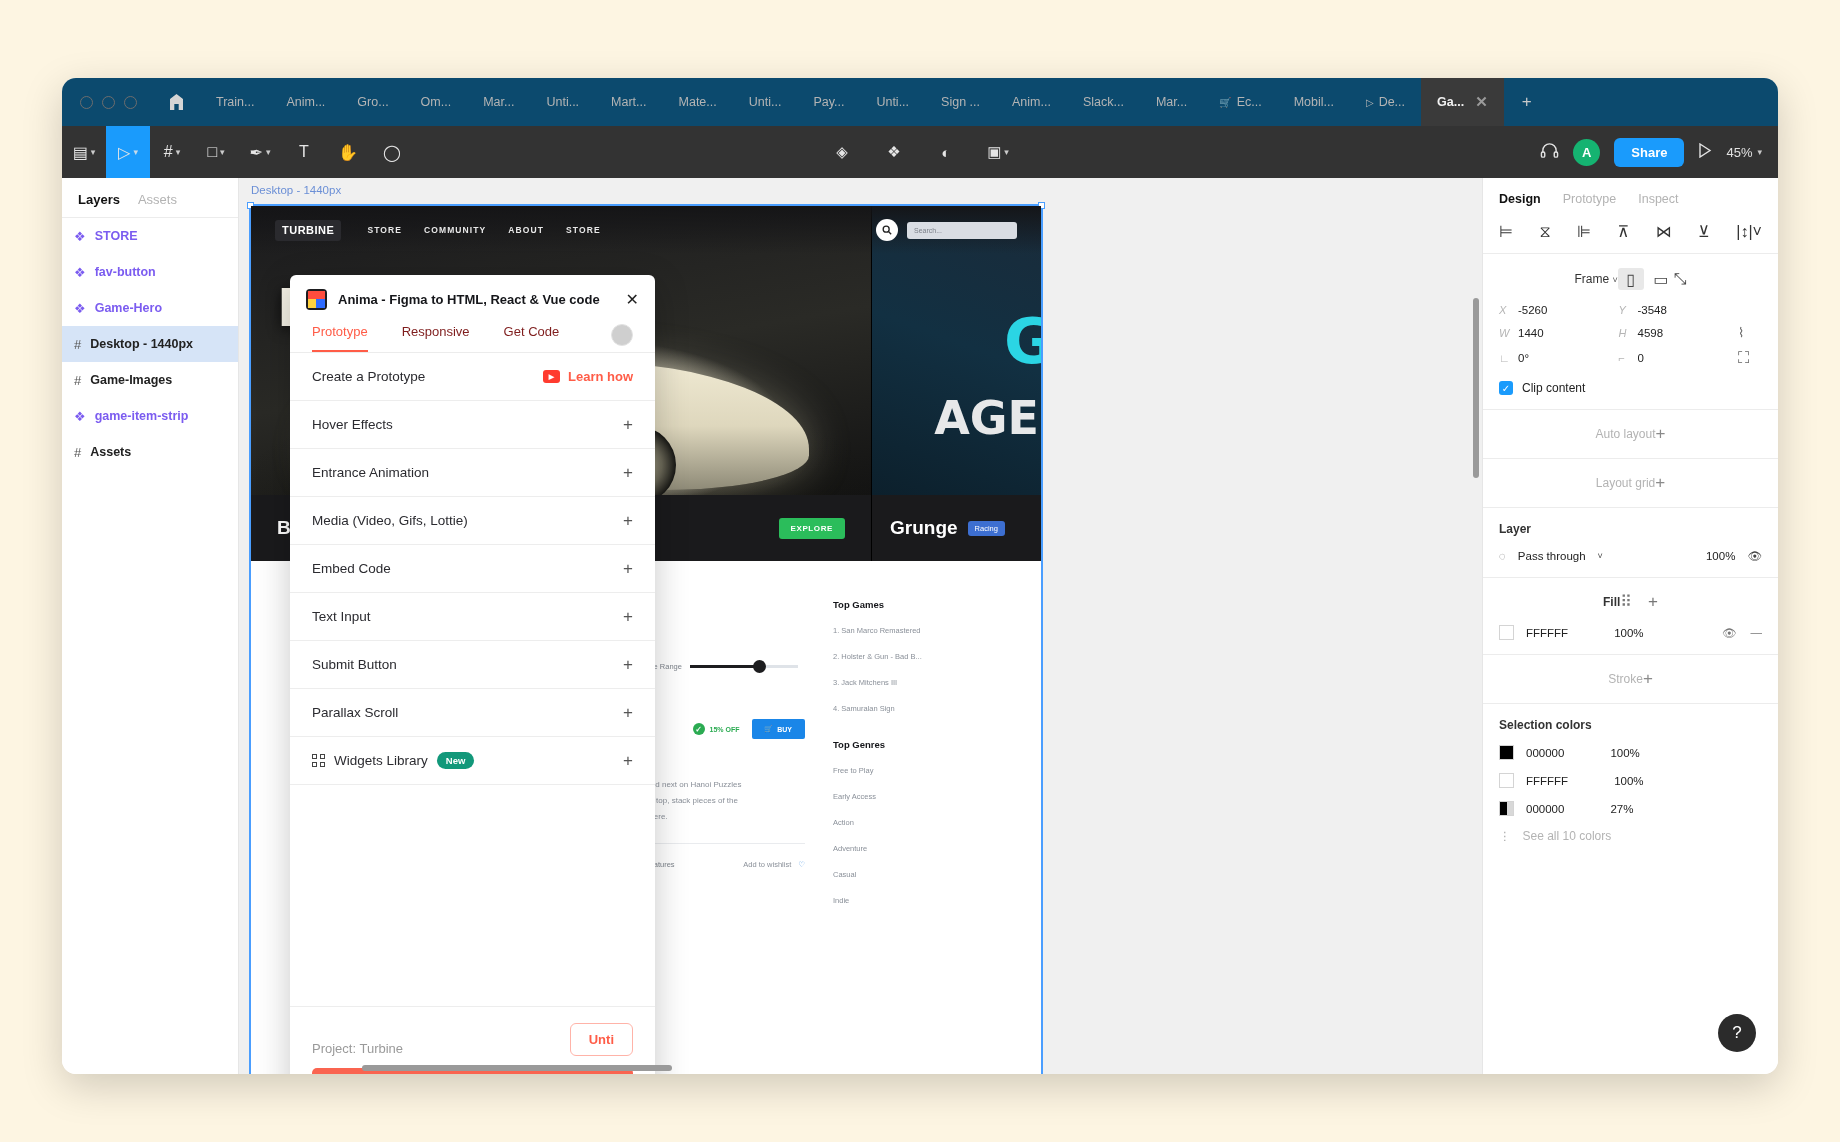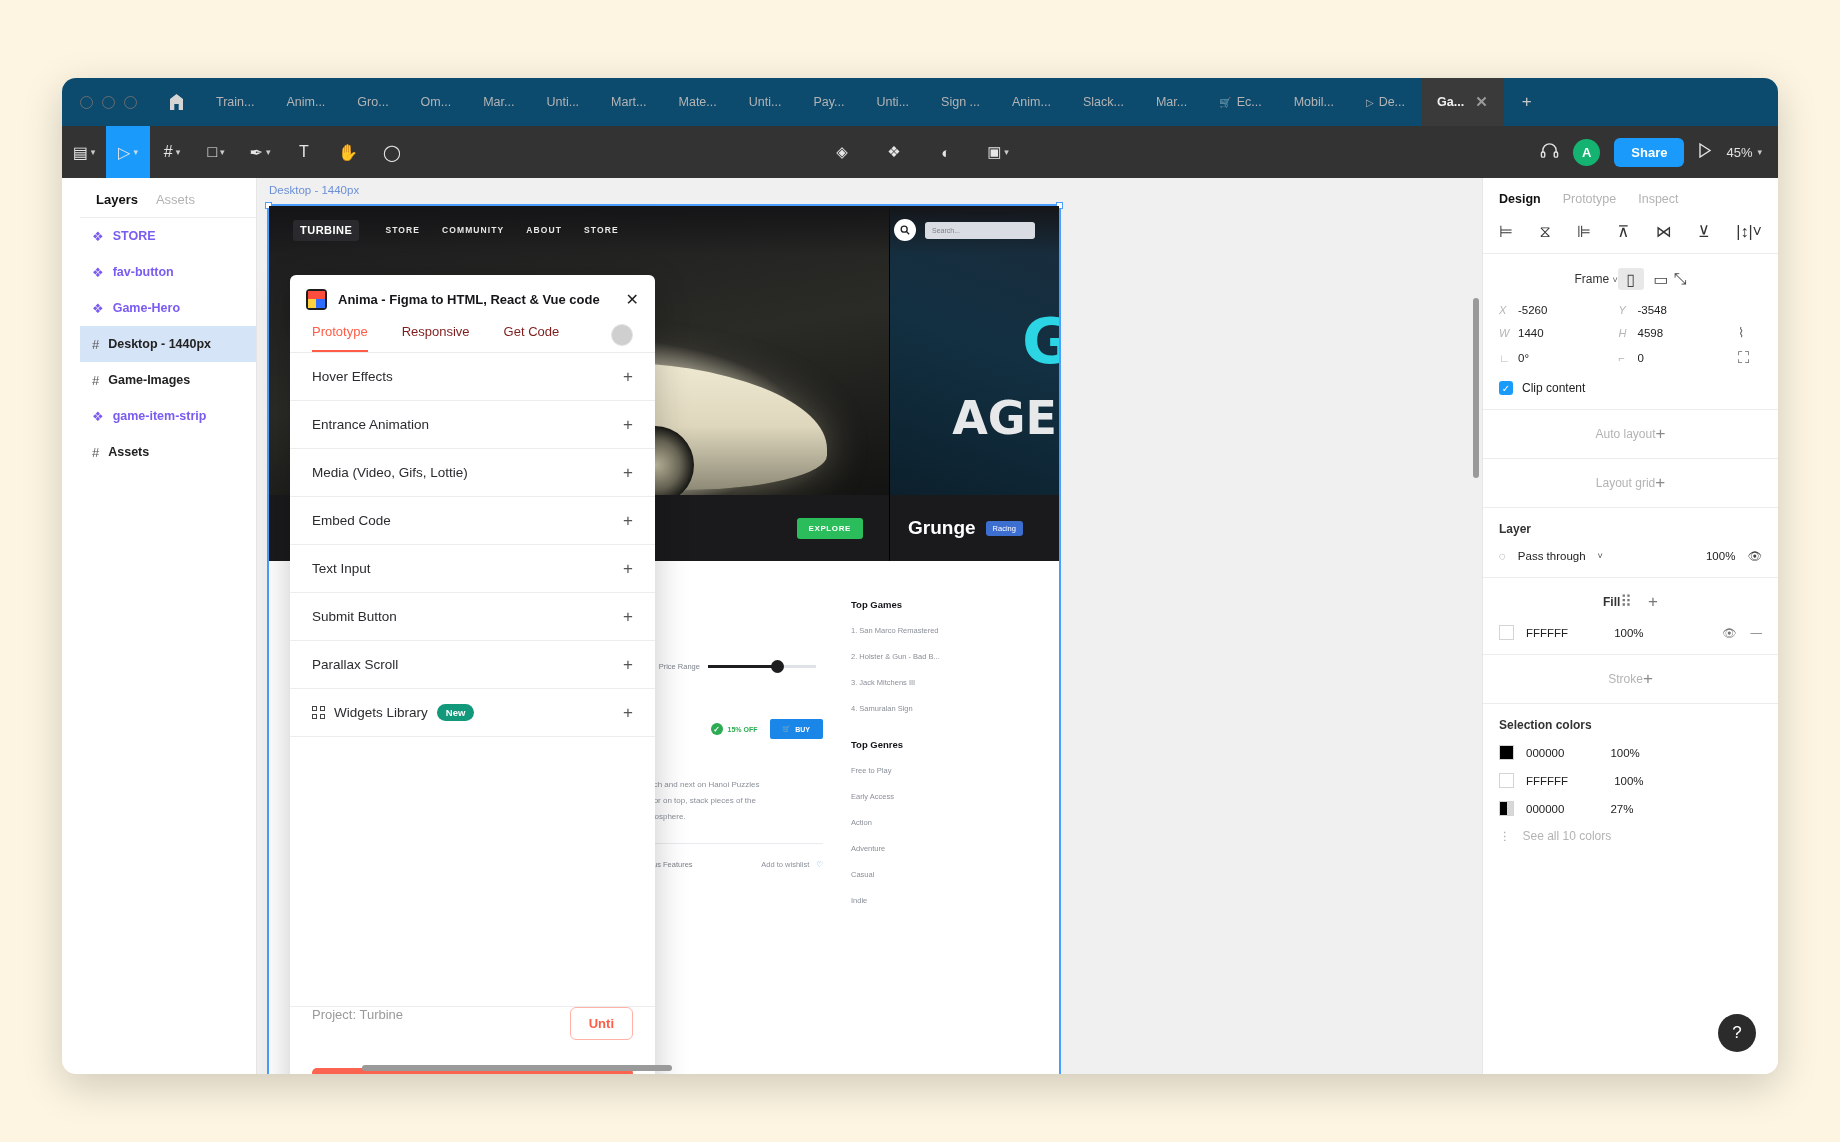--- a/index.html
+++ b/index.html
@@ -54,21 +54,21 @@
     color: #fff; font-size: 13px; font-weight: bold; display: flex;
     align-items: center; justify-content: center;
   }
   .share-btn {
     background: #1a9bfc; color: #fff; font-size: 13px; font-weight: bold;
     border-radius: 6px; padding: 7px 17px;
   }
   .zoomlbl { font-size: 13px; color: #e2e2e2; display: flex; align-items: center; gap: 5px; }
 
   
-  .body-row { display: flex; height: calc(996px - 48px - 52px); padding-left: 18px; }
+  .body-row { display: flex; height: calc(996px - 48px - 52px); }
 
   
   .left-panel { width: 177px; background: #fff; border-right: 1px solid #e6e6e6; flex-shrink: 0; }
   .lp-tabs { display: flex; gap: 18px; padding: 14px 16px 10px; border-bottom: 1px solid #ececec; }
   .lp-tab { font-size: 13px; color: #b3b3b3; }
   .lp-tab.active { color: #111; font-weight: bold; }
   .layer-row { display: flex; align-items: center; gap: 9px; height: 36px; padding: 0 12px; font-size: 12.5px; }
   .layer-row.selected { background: #d6e4f7; }
   .layer-row .lname { font-weight: bold; }
   .layer-row.comp .lname { color: #7b5cf0; }
@@ -267,21 +267,21 @@
   .an-row .plus { margin-left:auto; color:#555; font-size: 17px; }
   .learn { margin-left:auto; display:flex; align-items:center; gap:8px; color:#ff5c47;
            font-size: 13px; font-weight: bold; }
   .yt { width:17px; height:13px; border-radius:3px; background:#ff3b2f; color:#fff; font-size:7px;
         display:flex; align-items:center; justify-content:center; }
   .an-grid-ic { display:inline-grid; grid-template-columns: 5px 5px; gap: 3px; margin-right: 9px; }
   .an-grid-ic i { width:5px; height:5px; border:1px solid #444; display:block; }
   .badge-new { background:#12987a; color:#fff; font-size: 9.5px; font-weight:bold;
                padding: 3px 9px; border-radius: 9px; margin-left: 9px; }
   .an-spacer { flex: 1; }
-  .an-foot { display:flex; align-items:flex-start; padding: 0 22px; height: 62px; border-top: 1px solid #ededed; }
+  .an-foot { display:flex; align-items:flex-end; padding: 12px 22px; height: 62px; border-top: 1px solid #ededed; }
   .an-proj { font-size: 13px; color:#9a9a9a; }
   .sync-btn { margin-left:auto; border: 1.4px solid #ffb3a8; color:#ff5c47; font-size: 13px;
               font-weight: bold; padding: 8px 18px; border-radius: 6px; }
   .an-cta { margin: 0 22px 20px; background:#fa6450; color:#fff; text-align:center;
             font-size: 14px; font-weight: bold; padding: 13px 0; border-radius: 5px; }
 
   
   .hscroll { position:absolute; left: 300px; bottom: 3px; width: 310px; height: 6px;
              background:#9a9a9a; border-radius: 3px; z-index: 50; }
   .vscroll { position:absolute; right: 3px; top: 120px; width: 6px; height: 180px;
@@ -787,20 +787,27 @@
         <span class="an-x">✕</span>
       </div>
       <div class="an-tabs">
         <span class="an-tab active">Prototype</span>
         <span class="an-tab">Responsive</span>
         <span class="an-tab">Get Code</span>
         <span class="an-ava"></span>
       </div>
       <div id="anima-rows-host">
           <div class="an-row">
+            <span>Create a Prototype</span>
+            <span class="learn">
+              <span class="yt">▶</span>
+              <span>Learn how</span>
+            </span>
+          </div>
+          <div class="an-row">
             <span>Hover Effects</span>
             <span class="plus">+</span>
           </div>
           <div class="an-row">
             <span>Entrance Animation</span>
             <span class="plus">+</span>
           </div>
           <div class="an-row">
             <span>Media (Video, Gifs, Lottie)</span>
             <span class="plus">+</span>

